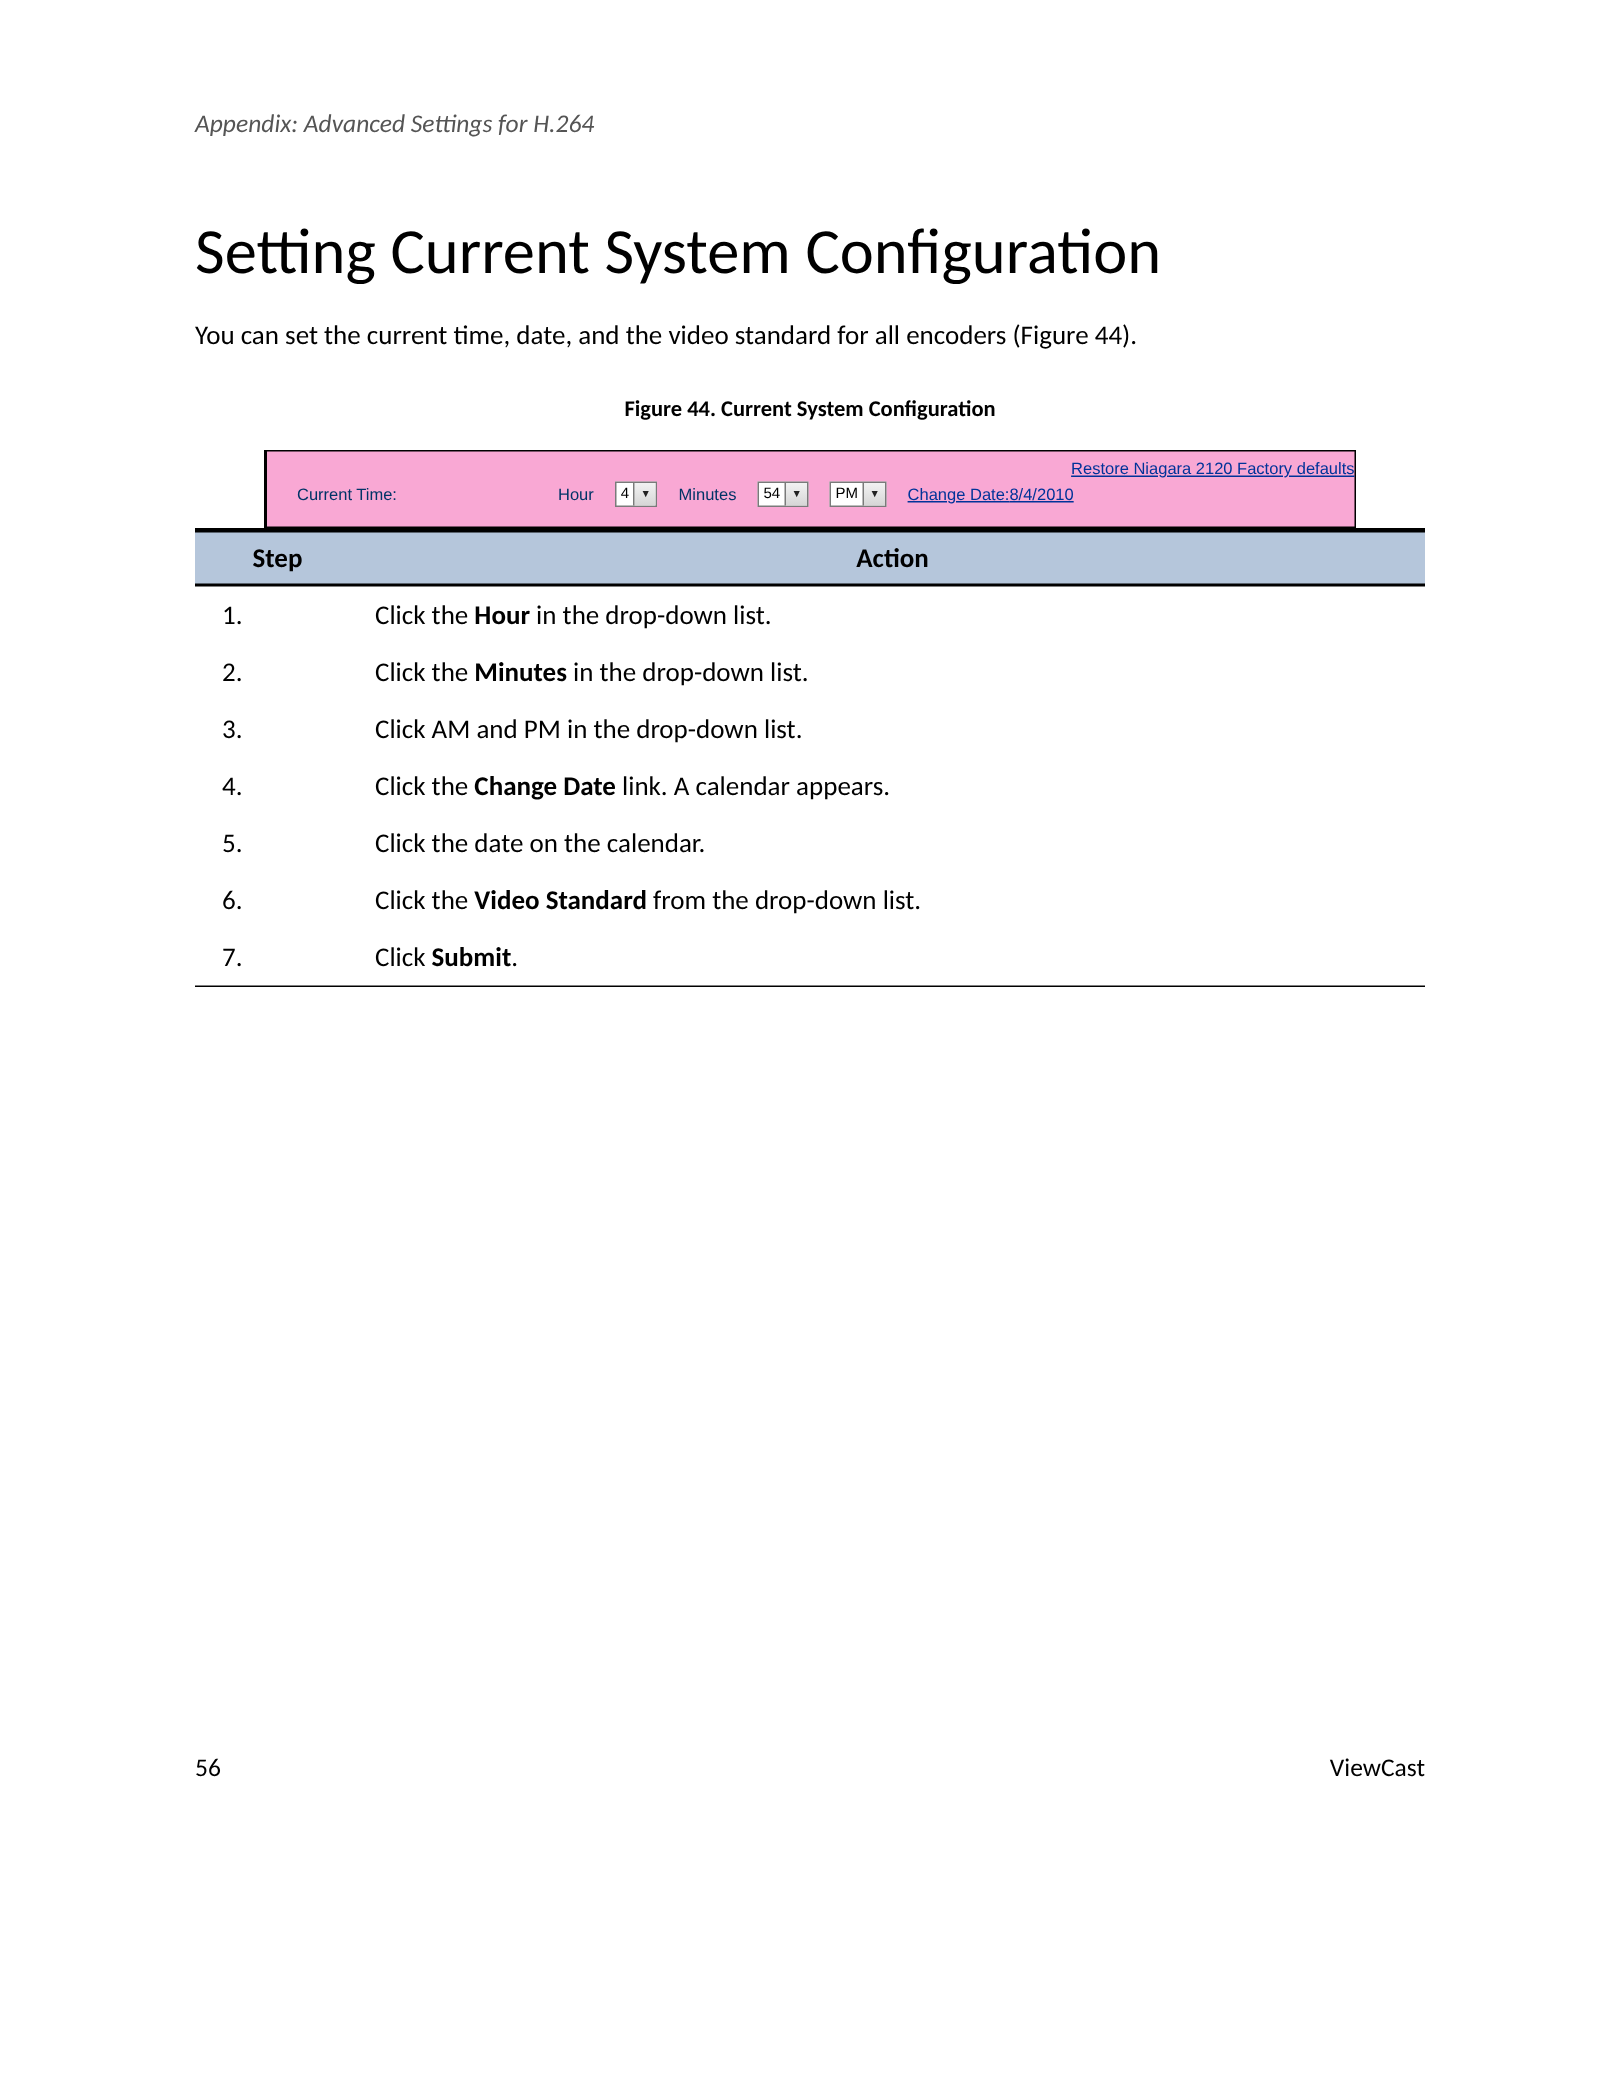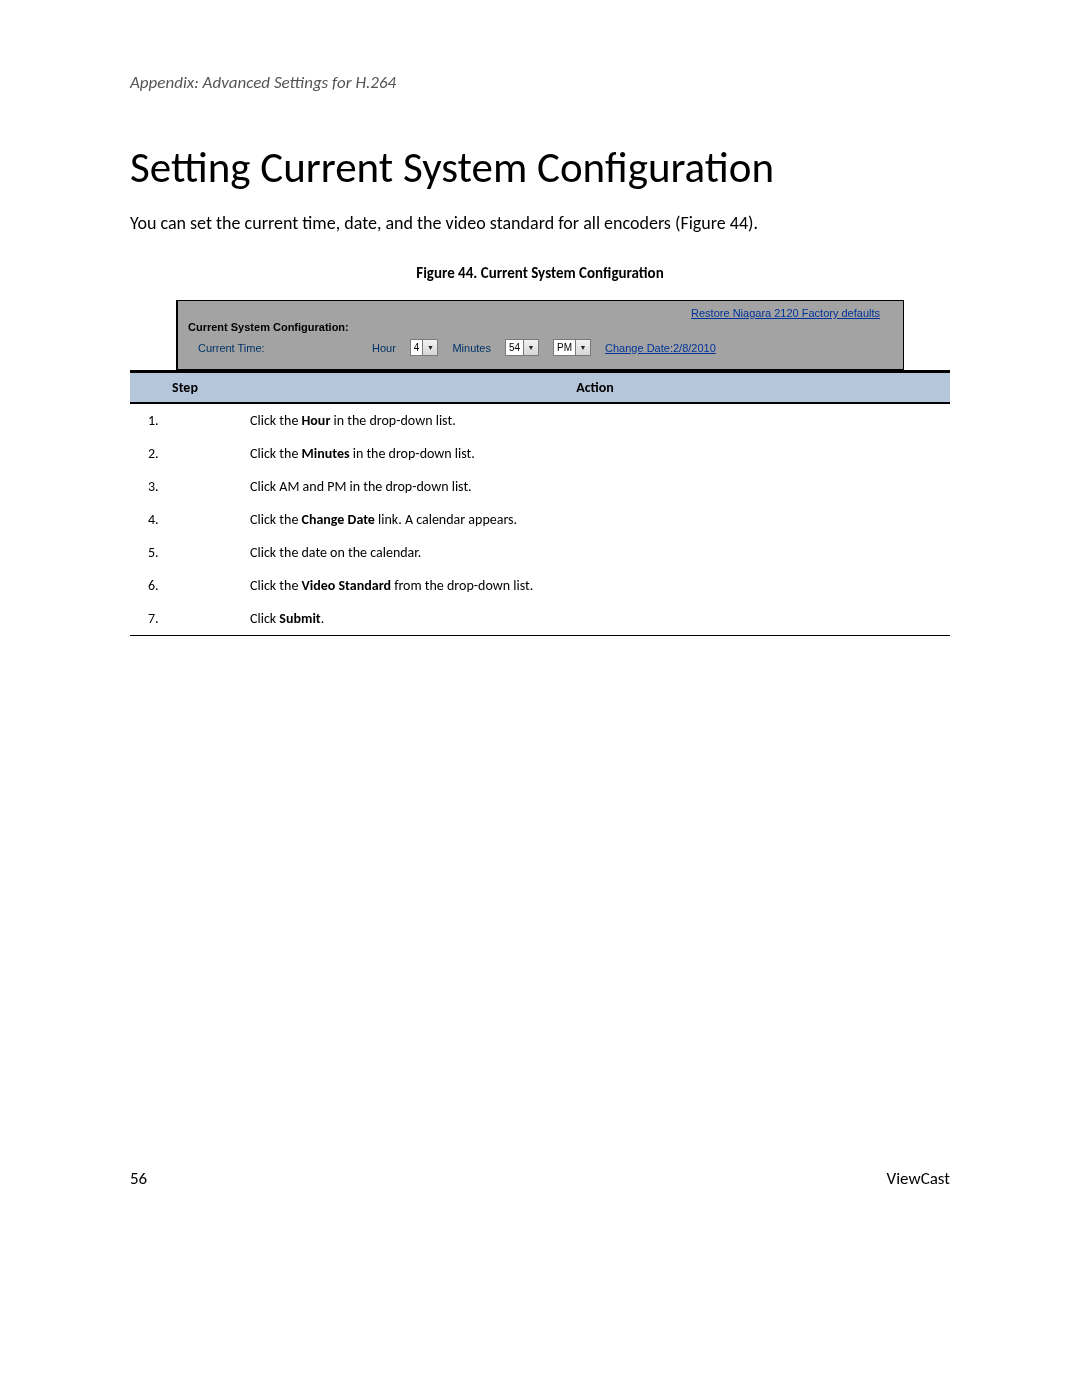--- a/index.html
+++ b/index.html
@@ -36,22 +36,22 @@
     font-size: 15px;
     text-align: center;
     margin: 10px 0 18px 0;
   }
   .tabcap { margin-top: 52px; }
 
   
   .shot {
     border: 1px solid #000;
     border-left: 2px solid #000;
-    background: #a3a3a3;
-    padding: 6px 23px 10px 10px;
+    background: #f9a8d4;
+    padding: 6px 0 10px 10px;
     font-size: 11px;
     color: #003366;
     font-family: Verdana, Arial, sans-serif;
     margin: 0 46px;
   }
   .shot a {
     color: #003399;
     text-decoration: underline;
   }
   .restore {
@@ -94,21 +94,21 @@
     align-items: center;
     justify-content: center;
     font-size: 7px;
     color: #222;
   }
 
   
   table.steps {
     width: 100%;
     border-collapse: collapse;
-    font-size: 14px;
+    font-size: 18px;
   }
   table.steps thead th {
     background: #b5c6db;
     border-top: 3px solid #000;
     border-bottom: 2px solid #000;
     padding: 6px 10px;
     font-weight: 700;
   }
   table.steps thead th.step { width: 90px; text-align: center; }
   table.steps thead th.action { }
@@ -139,21 +139,20 @@
   <h1>Setting Current System Configuration</h1>
 
   <p class="intro">You can set the current time, date, and the video standard for all encoders (Figure 44).</p>
 
   <div class="figcap">Figure 44. Current System Configuration</div>
 
   <div class="shot">
     <div class="restore">
       <a href="#">Restore Niagara 2120 Factory defaults</a>
     </div>
-    <div class="csc-title">Current System Configuration:</div>
 
     <div class="csc-row">
       <span class="csc-label">Current Time:</span>
 
       <span>Hour</span>
       <span class="sel">
         <span class="val">4</span>
         <span class="car">▼</span>
       </span>
 
@@ -162,21 +161,21 @@
         <span class="val">54</span>
         <span class="car">▼</span>
       </span>
 
       <span class="sel">
         <span class="val">PM</span>
         <span class="car">▼</span>
       </span>
 
       <a href="#">
-        <span>Change Date:</span><span>2/8/2010</span>
+        <span>Change Date:</span><span>8/4/2010</span>
       </a>
     </div>
 
   </div>
 
 
   <table class="steps">
     <thead>
       <tr>
         <th class="step">Step</th>

